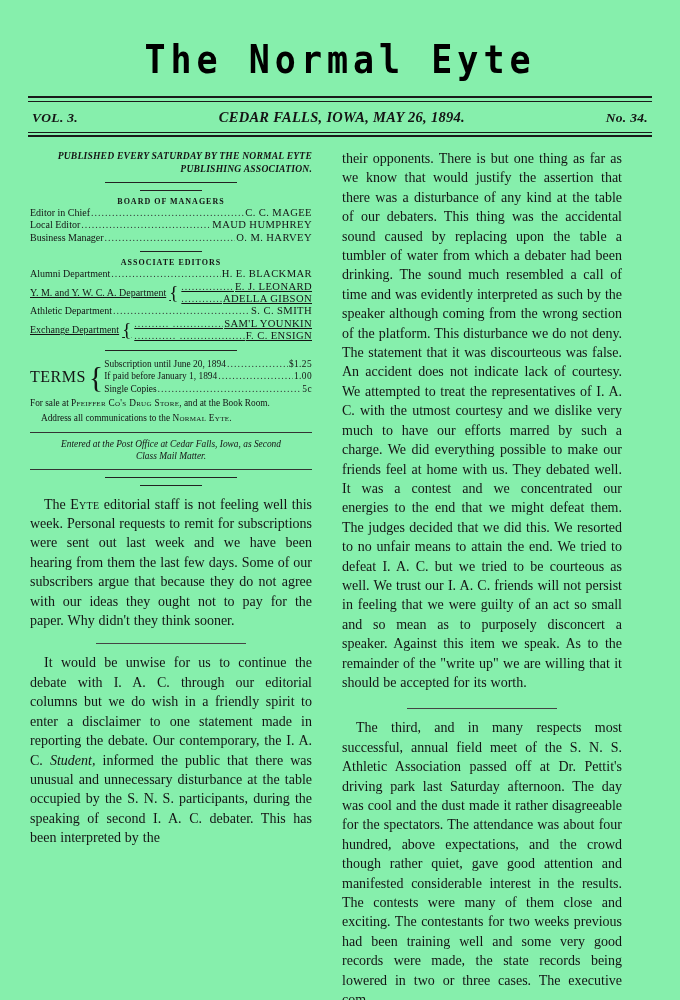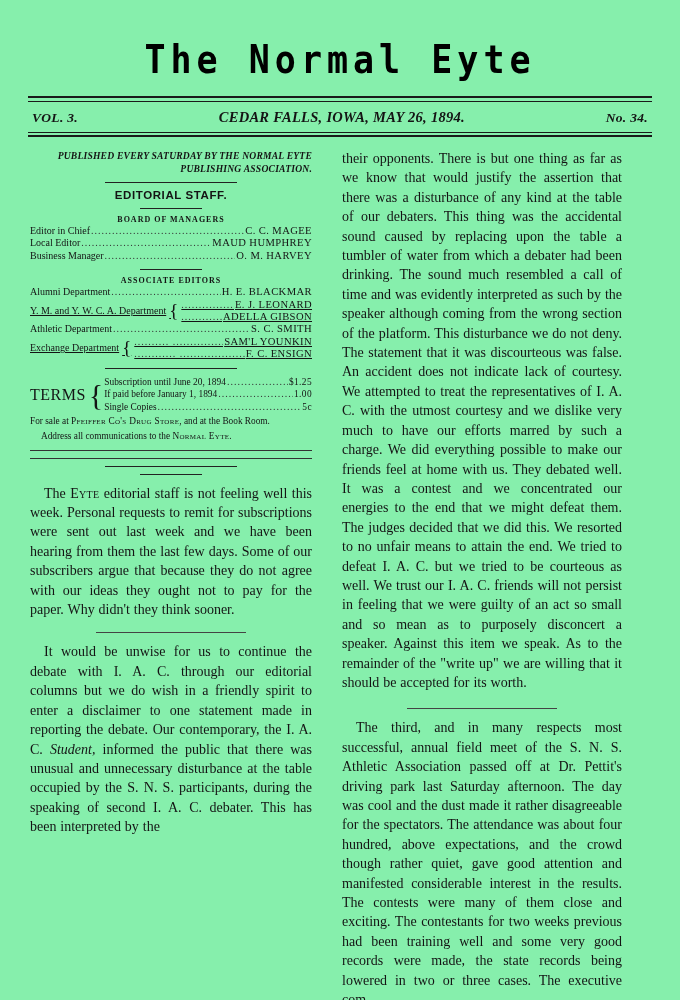--- a/index.html
+++ b/index.html
@@ -253,21 +253,20 @@
 
   <div class="columns">
 
     <div class="col col-left">
 
       <div class="flag-sub">
         <div>PUBLISHED EVERY SATURDAY BY THE NORMAL EYTE</div>
         <div>PUBLISHING ASSOCIATION.</div>
       </div>
       <div class="short-rule w130"></div>
-      <div class="staff-head">EDITORIAL STAFF.</div>
       <div class="short-rule w60"></div>
 
       <div class="sec-head">BOARD OF MANAGERS</div>
 
       <div>
         <div class="leader-row">
           <span class="lbl">Editor in Chief</span>
           <span class="dots">..................................................................................</span>
           <span class="val">C. C. MAGEE</span>
         </div>
@@ -353,20 +352,24 @@
           </span>
         </span>
       </div>
 
       <div class="fineprint center"><span>For sale at </span><span class="sc">Pfeiffer Co's Drug Store</span><span>, and at the Book Room.</span></div>
 
 
       <div class="fineprint indent"><span>Address all communications to the </span><span class="sc">Normal Eyte</span><span>.</span></div>
 
       <div class="rule-full"></div>
+      <div class="entered">
+        <div>Entered at the Post Office at Cedar Falls, Iowa, as Second</div>
+        <div>Class Mail Matter.</div>
+      </div>
       <div class="rule-full"></div>
 
 
       <div class="short-rule w130"></div>
       <div class="short-rule w60"></div>
 
       <p class="body"><span>The </span><span class="sc">Eyte</span><span> editorial staff is not feeling well this week. Personal requests to remit for subscriptions were sent out last week and we have been hearing from them the last few days. Some of our subscribers argue that because they do not agree with our ideas they ought not to pay for the paper. Why didn't they think sooner.</span></p>
 
       <div class="para-sep"></div>
 

